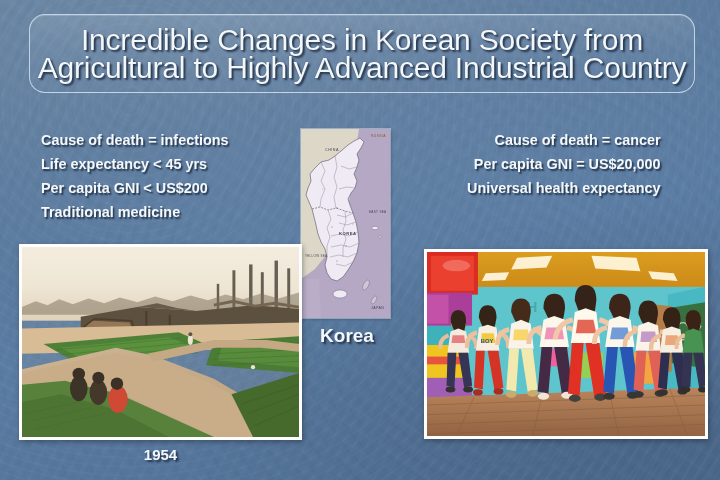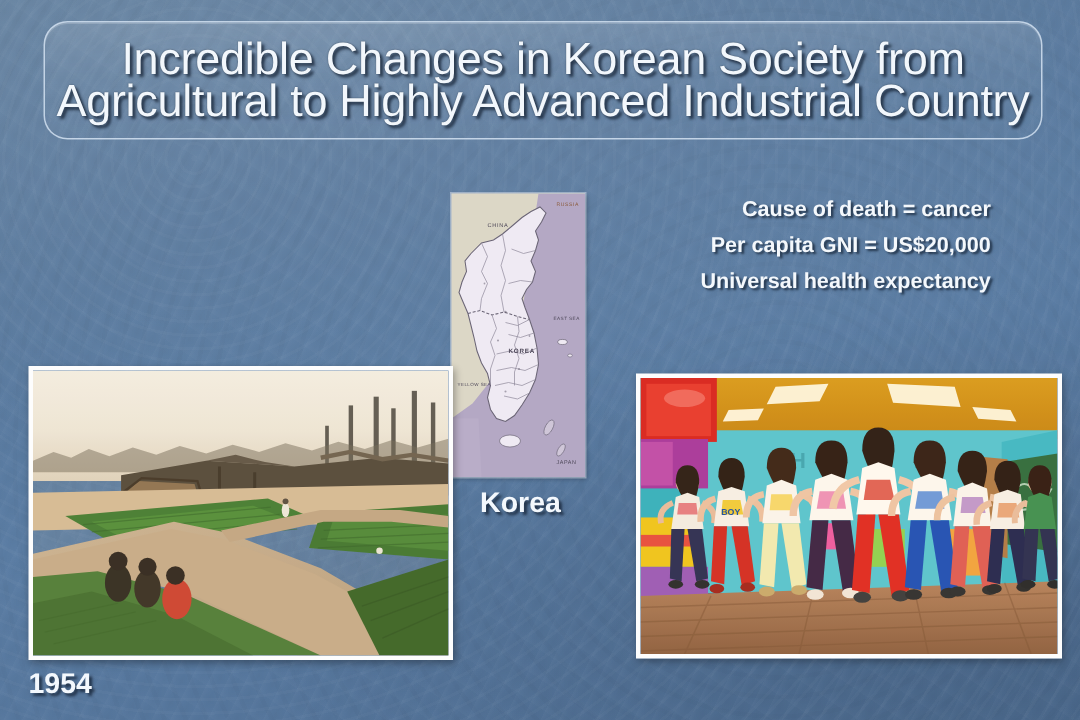--- a/index.html
+++ b/index.html
@@ -113,38 +113,44 @@
     box-shadow: 1px 2px 5px rgba(0,0,0,0.32);
   }
   #photo-1954 { left: 19px;  top: 244px; width: 283px; height: 196px; }
   #photo-2010 { left: 424px; top: 249px; width: 284px; height: 190px; }
 
   .photo-canvas { display: block; width: 100%; height: 100%; }
 
   .photo-caption {
     position: absolute;
     color: #f3f8fd;
-    font-size: 19px;
+    font-size: 15px;
     font-weight: bold;
-    text-align: left;
+    text-align: center;
     text-shadow: 2px 2px 2px rgba(12,24,40,0.72);
   }
   #caption-1954 { left: 19px;  top: 446px; width: 283px; }
   #caption-2010 { left: 424px; top: 446px; width: 284px; }
 </style>
 </head>
 <body>
 
 <div id="slide">
 
   <div id="title-box">
     <div class="title-line">Incredible Changes in Korean Society from</div>
     <div class="title-line">Agricultural to Highly Advanced Industrial Country</div>
   </div>
 
+  <div class="text-col" id="left-facts">
+    <div class="fact-line">Cause of death = infections</div>
+    <div class="fact-line">Life expectancy &lt; 45 yrs</div>
+    <div class="fact-line">Per capita GNI &lt; US$200</div>
+    <div class="fact-line">Traditional medicine</div>
+  </div>
 
   <div class="text-col" id="right-facts">
     <div class="fact-line">Cause of death = cancer</div>
     <div class="fact-line">Per capita GNI = US$20,000</div>
     <div class="fact-line">Universal health expectancy</div>
   </div>
 
   <div id="map-frame">
     <svg id="map-svg" viewBox="0 0 89 189" preserveAspectRatio="none">
 

